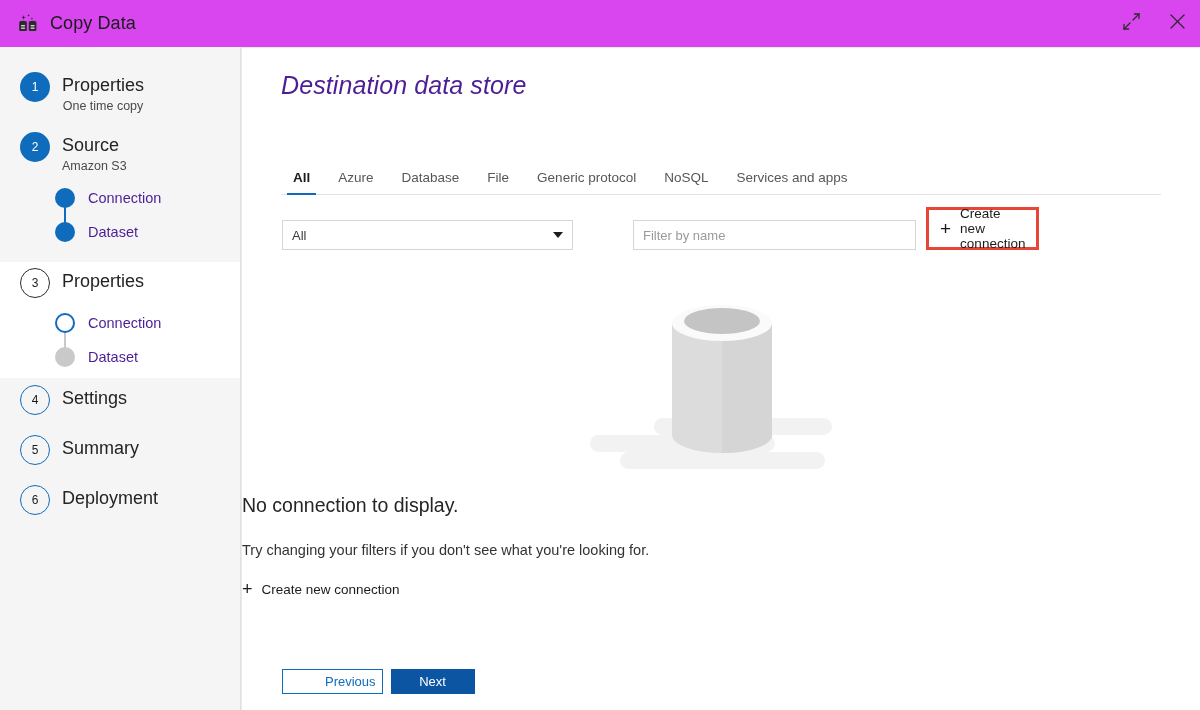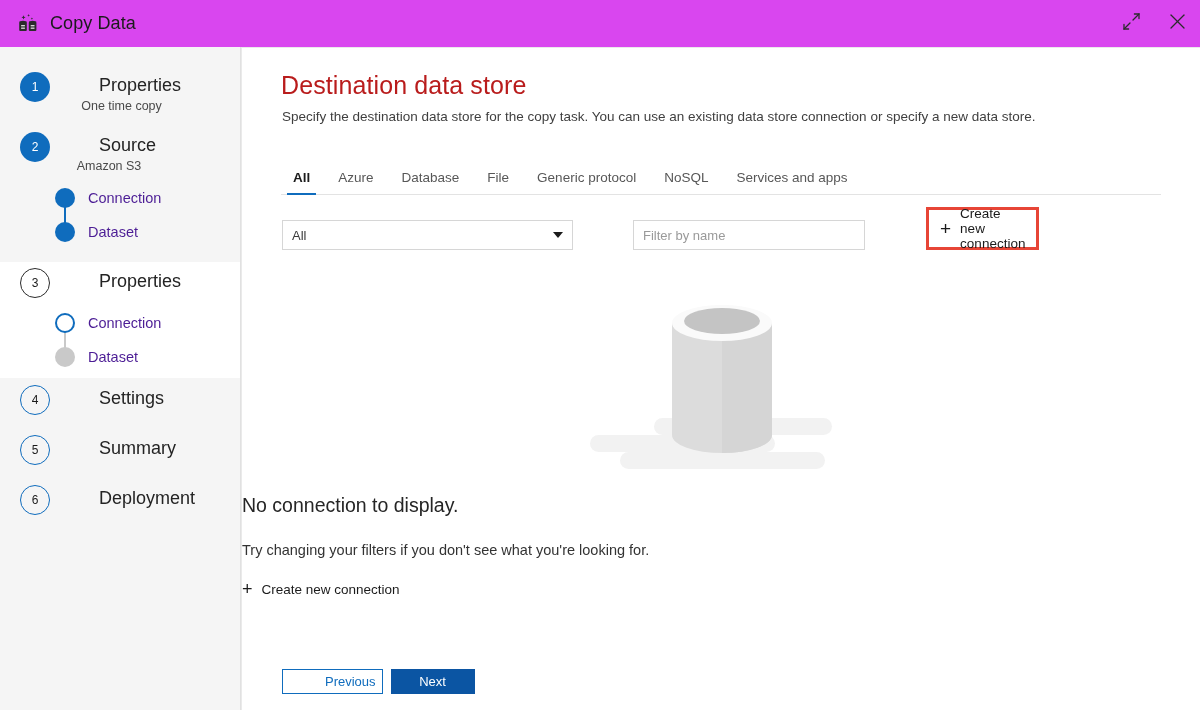--- a/index.html
+++ b/index.html
@@ -57,21 +57,21 @@
   .bullet {
     width: 30px; height: 30px; border-radius: 50%;
     flex: 0 0 30px;
     display: flex; align-items: center; justify-content: center;
     font-size: 12px; line-height: 1;
   }
   .bullet.filled { background: #0f6cbd; color: #ffffff; }
   .bullet.outline-blue { border: 1.6px solid #0f6cbd; color: #1b1b1b; background: transparent; }
   .bullet.outline-dark { border: 1.6px solid #2b2b2b; color: #1b1b1b; background: transparent; }
   .step-labels { margin-left: 12px; padding-top: 2px; }
-  .step-title { font-size: 18px; color: #242424; line-height: 22px; font-weight: 400; margin-left: 37px; }
+  .step-title { font-size: 18px; color: #242424; line-height: 22px; font-weight: 400; }
   .step-sub { font-size: 12.5px; color: #4a4a4a; margin-top: 3px; text-align: center; }
 
   .substeps { position: relative; margin-left: 55px; margin-top: 8px; }
   .substep { position: relative; display: flex; align-items: center; height: 34px; }
   .dot {
     width: 20px; height: 20px; border-radius: 50%;
     flex: 0 0 20px; z-index: 2; background: #f5f5f5;
   }
   .dot.blue-fill { background: #0f6cbd; }
   .dot.blue-ring { border: 2.4px solid #0f6cbd; background: #ffffff; }
@@ -88,21 +88,21 @@
     position: absolute; left: 241px; top: 47px;
     width: 959px; height: 663px;
     background: #ffffff;
     border-left: 1px solid #eaeaea;
     border-top: 1px solid #eaeaea;
   }
   .panel-inner { position: relative; width: 100%; height: 100%; }
 
   .page-title {
     position: absolute; left: 39px; top: 23px;
-    font-size: 25px; color: #b91c1c; font-weight: 400; letter-spacing: .1px;
+    font-size: 25px; color: #4c1d95; font-weight: 400; letter-spacing: .1px; font-style: italic;
   }
   .page-sub {
     position: absolute; left: 40px; top: 61px;
     font-size: 13.5px; color: #3f3f3f;
   }
 
   
   .tabs {
     position: absolute; left: 39px; top: 112px;
     width: 880px; height: 35px;
@@ -133,21 +133,21 @@
   }
   .select-value { font-size: 13px; color: #3a3a3a; flex: 1; }
   .caret {
     width: 0; height: 0;
     border-left: 5px solid transparent;
     border-right: 5px solid transparent;
     border-top: 6px solid #1b1b1b;
   }
   .filter-input {
     position: absolute; left: 351px; top: 0;
-    width: 232px; height: 30px;
+    width: 283px; height: 30px;
     border: 1px solid #d6d6d6; background: #ffffff;
     font-family: "Liberation Sans", sans-serif;
     font-size: 13px; color: #3a3a3a;
     padding: 0 9px; outline: none;
   }
   .filter-input::placeholder { color: #9a9a9a; }
 
   .create-btn-wrap {
     position: absolute; left: 644px; top: -13px;
     border: 3px solid #e74536;
@@ -318,21 +318,20 @@
           <div class="step-title">Deployment</div>
         </div>
       </div>
     </div>
   </div>
 
   <div class="panel">
     <div class="panel-inner">
 
       <div class="page-title">Destination data store</div>
-      <div class="page-sub">Specify the destination data store for the copy task. You can use an existing data store connection or specify a new data store.</div>
 
       <div class="tabs">
         <div class="tab active">All</div>
         <div class="tab">Azure</div>
         <div class="tab">Database</div>
         <div class="tab">File</div>
         <div class="tab">Generic protocol</div>
         <div class="tab">NoSQL</div>
         <div class="tab">Services and apps</div>
       </div>

